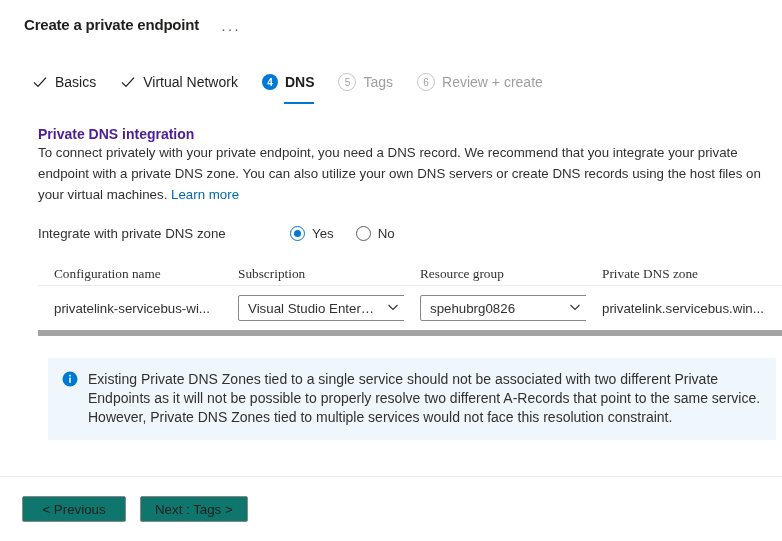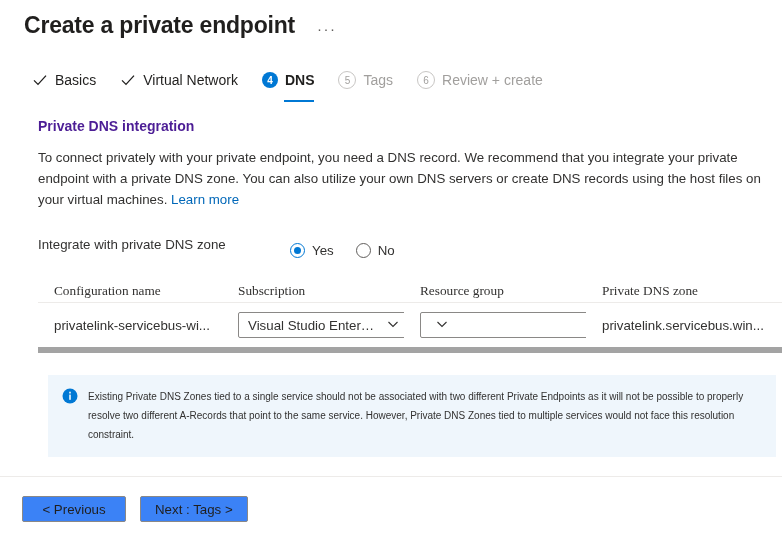--- a/index.html
+++ b/index.html
@@ -16,43 +16,44 @@
     position: relative;
   }
 
   
   .title-row {
     display: flex;
     align-items: center;
     padding: 10px 0 0 24px;
   }
   .page-title {
-    font-size: 23px;
+    font-size: 15px;
     font-weight: 600;
     color: #201f1e;
     letter-spacing: -0.2px;
     line-height: 30px;
   }
   .overflow-menu {
     margin-left: 18px;
     color: #605e5c;
     font-size: 15px;
     line-height: 10px;
     letter-spacing: 1.5px;
     padding: 6px 4px;
     cursor: pointer;
     align-self: flex-start;
     margin-top: 8px;
   }
 
   
   .steps {
     display: flex;
+    align-items: flex-end;
     padding: 0 4px 0 32px;
-    margin-top: 24px;
+    margin-top: 32px;
     height: 32px;
   }
   .step {
     display: flex;
     align-items: center;
     height: 32px;
     margin-right: 24px;
     font-size: 14px;
     color: #201f1e;
     cursor: pointer;
@@ -112,21 +113,20 @@
   .section-heading {
     font-size: 14px;
     font-weight: 600;
     color: #4c1d95;
     margin-top: 22px;
   }
   .description {
     font-size: 13.3px;
     line-height: 21px;
     color: #323130;
-    margin-top: 13px;
     max-width: 737px;
   }
   .link {
     color: #0067b8;
     text-decoration: none;
     cursor: pointer;
   }
 
   
   .radio-row {
@@ -138,21 +138,20 @@
     font-size: 13.3px;
     color: #323130;
     width: 252px;
   }
   .radio-option {
     display: flex;
     align-items: center;
     margin-right: 22px;
     cursor: pointer;
     font-size: 13.3px;
-    margin-top: 12px;
   }
   .radio-circle {
     width: 15px;
     height: 15px;
     border-radius: 50%;
     border: 1px solid #605e5c;
     box-sizing: border-box;
     margin-right: 7px;
     display: inline-flex;
     align-items: center;
@@ -249,21 +248,21 @@
     box-sizing: border-box;
   }
   .info-icon {
     width: 16px;
     height: 16px;
     flex: none;
     margin-right: 10px;
     margin-top: 1px;
   }
   .info-text {
-    font-size: 10px;
+    font-size: 14px;
     line-height: 19px;
     color: #323130;
   }
 
   
   .footer-divider {
     position: absolute;
     left: 0;
     right: 0;
     bottom: 64px;
@@ -278,21 +277,21 @@
     height: 64px;
     display: flex;
     align-items: center;
     padding-left: 22px;
     box-sizing: border-box;
   }
   .btn {
     height: 26px;
     min-width: 104px;
     border: 1px solid #8a8886;
-    background: #3b82f6;
+    background: #0f766e;
     border-radius: 2px;
     font-size: 13.3px;
     color: #201f1e;
     font-family: "Liberation Sans", sans-serif;
     cursor: pointer;
     padding: 0 14px;
     margin-right: 14px;
   }
 </style>
 </head>
@@ -388,20 +387,21 @@
           <span class="chev">
             <svg width="12" height="12" viewBox="0 0 12 12">
                 <path d="M1.5 4 L6 8.5 L10.5 4" fill="none" stroke="#323130" stroke-width="1.1"></path>
               </svg>
           </span>
         </div>
       </div>
 
       <div class="cell col-rg">
         <div class="dropdown">
+          <span class="dd-text">spehubrg0826</span>
           <span class="chev">
             <svg width="12" height="12" viewBox="0 0 12 12">
                 <path d="M1.5 4 L6 8.5 L10.5 4" fill="none" stroke="#323130" stroke-width="1.1"></path>
               </svg>
           </span>
         </div>
       </div>
 
       <div class="cell col-zone">
         <span class="truncated">privatelink.servicebus.win...</span>

